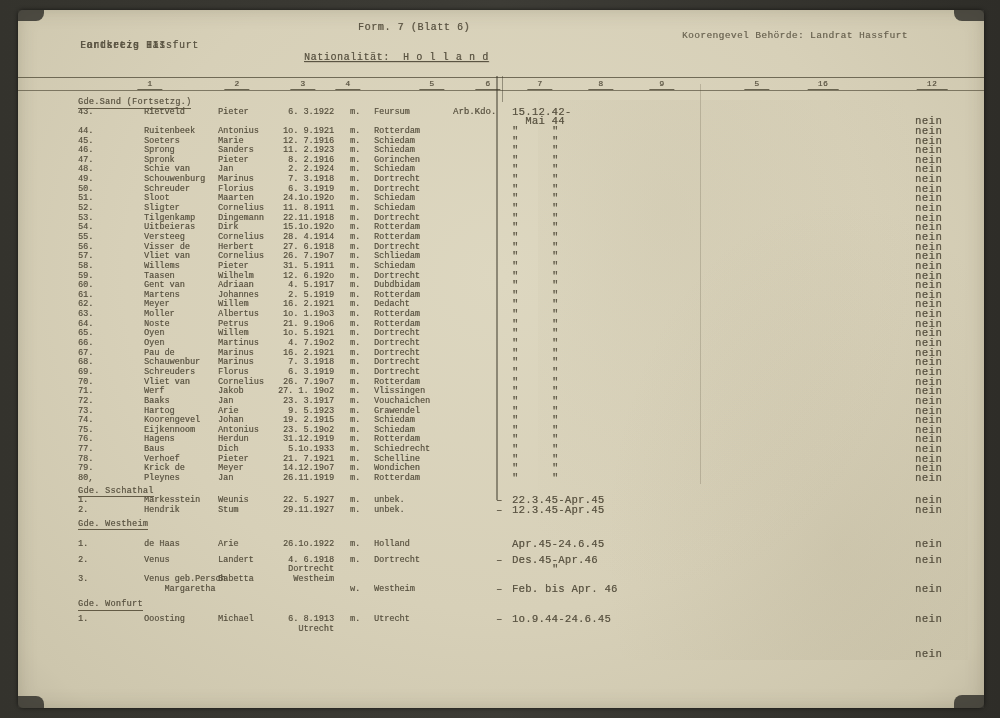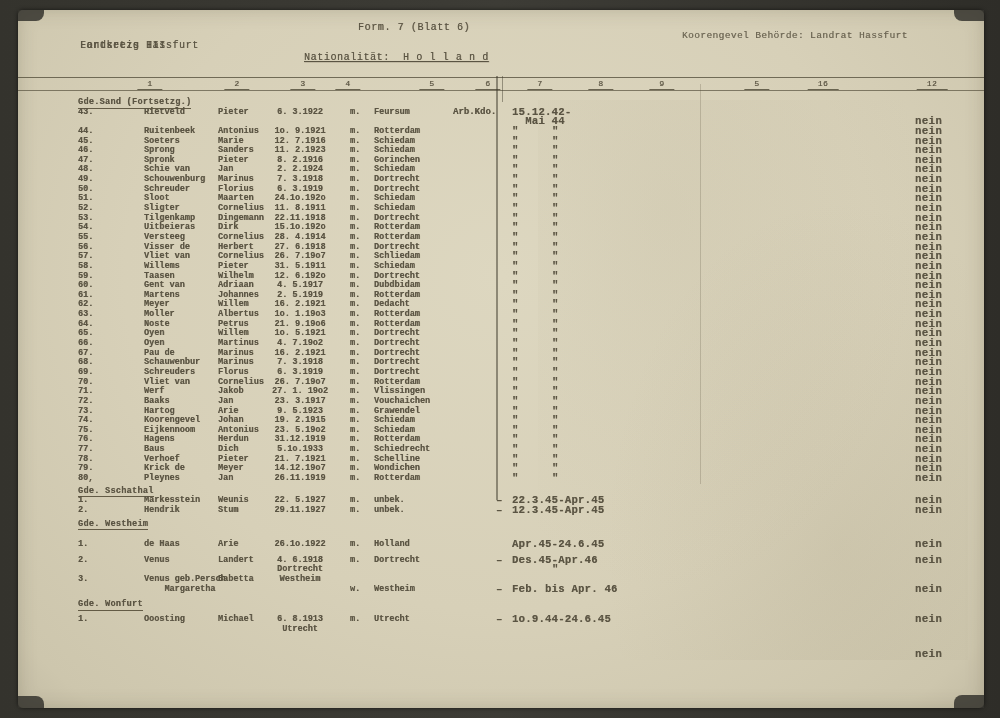--- a/index.html
+++ b/index.html
@@ -34,29 +34,29 @@
   .ruler-num{position:absolute;top:68px;transform:translateX(-50%);font-size:8px;letter-spacing:.5px;
     padding:0 10px;border-bottom:1px solid rgba(78,72,54,.8);line-height:11px;}
 
   .seam{position:absolute;left:478px;top:66px;width:2px;height:424px;background:rgba(62,57,44,.5);}
   .seam2{position:absolute;left:484px;top:66px;width:1px;height:26px;background:rgba(62,57,44,.45);}
   .fold{position:absolute;left:682px;top:74px;width:1px;height:400px;background:rgba(90,84,62,.25);}
   .stain{position:absolute;left:520px;top:90px;width:430px;height:560px;pointer-events:none;
     background:radial-gradient(ellipse at 30% 20%, rgba(160,150,120,.10), transparent 60%),
                radial-gradient(ellipse at 70% 80%, rgba(150,140,110,.12), transparent 55%);}
 
-  .tbody{position:absolute;left:0;top:88px;width:864px;font-size:8.5px;line-height:9.65px;font-weight:bold;}
+  .tbody{position:absolute;left:0;top:88px;width:864px;font-size:8.5px;line-height:9.65px;}
   .sec-hdr{position:relative;height:9.65px;}
   .sec-hdr span{position:absolute;left:60px;border-bottom:1px solid rgba(86,79,58,.9);letter-spacing:.3px;}
   .row{position:relative;height:9.65px;}
   .row span{position:absolute;top:0;line-height:9.65px;}
   .c-num{left:60px;width:22px;}
   .c-sur{left:84px;width:112px;padding-left:42px;}
   .c-first{left:200px;width:70px;}
-  .c-date{left:248px;width:68px;text-align:center;}
+  .c-date{left:248px;width:68px;text-align:right;}
   .c-sex{left:332px;}
   .c-place{left:356px;width:90px;}
   .c-kdo{left:435px;font-size:9px;}
   .c-dash{left:478px;font-size:10.5px;}
   .c-r1{left:494px;font-size:10.5px;letter-spacing:.3px;}
   .c-r2{left:534px;font-size:10.5px;}
   .c-nein{left:897px;font-size:10.5px;letter-spacing:.5px;}
 </style>
 </head>
 <body>

